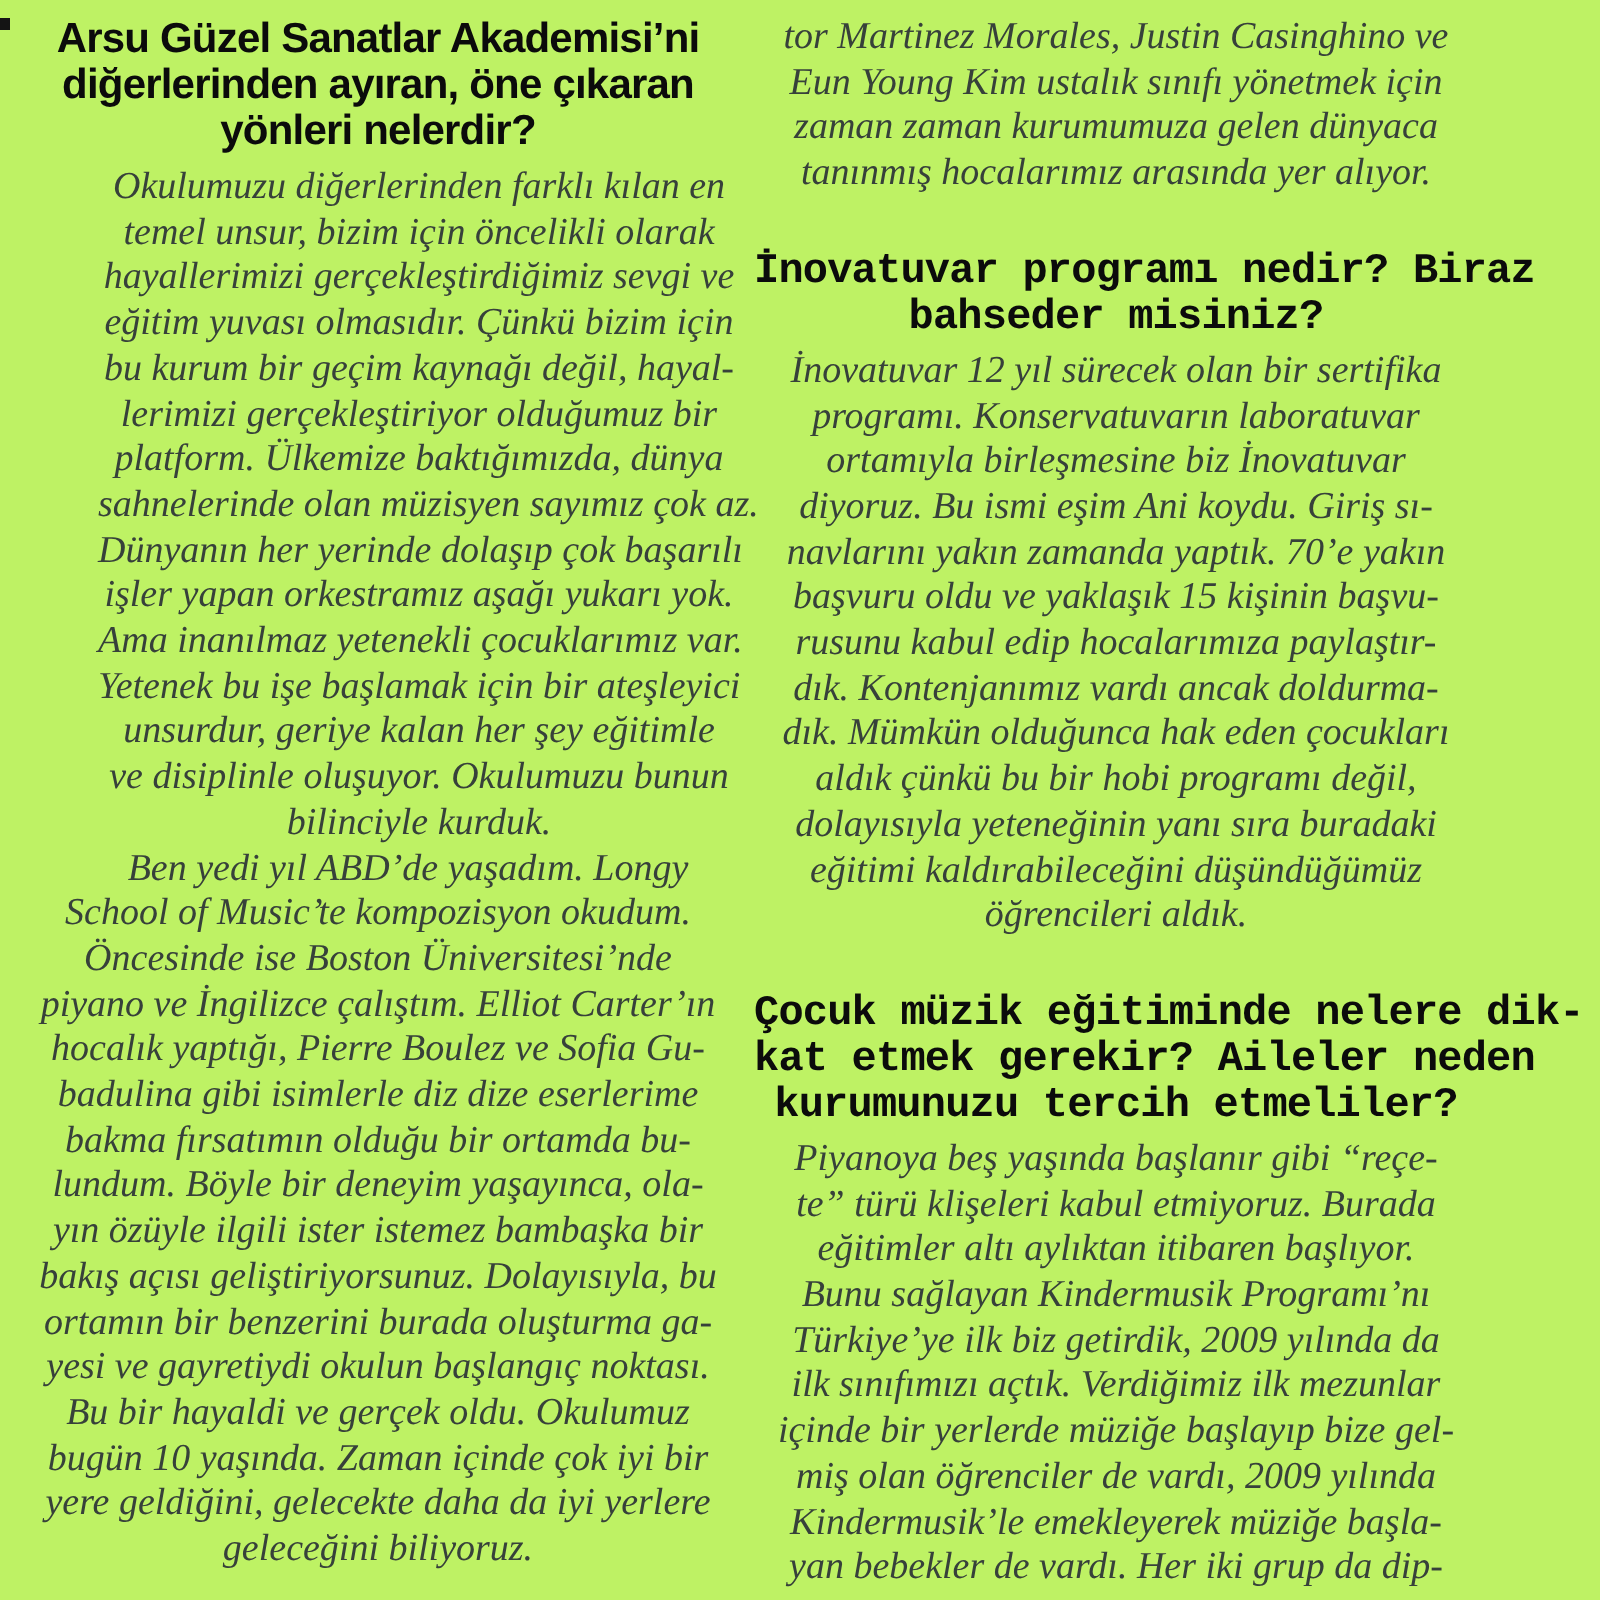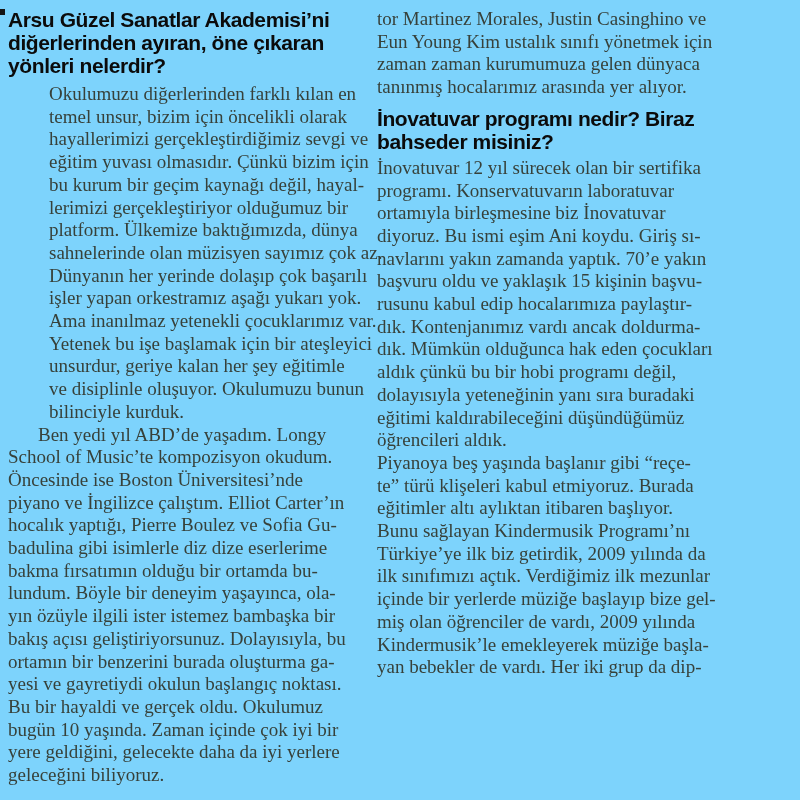--- a/index.html
+++ b/index.html
@@ -1,22 +1,23 @@
 <!DOCTYPE html>
 <html><head>
 <meta charset="utf-8">
 <style>
   html, body { margin: 0; padding: 0; background: #ffffff; }
   .page {
     position: relative;
     width: 800px;
     height: 800px;
-    background: #7dd3fc;
+    background: #bef264;
     overflow: hidden;
     font-family: "Liberation Serif", serif;
+    text-align: center;
   }
   .edge-mark {
     position: absolute;
     left: 0;
     top: 9px;
     width: 5px;
     height: 6px;
     background: #141414;
   }
   .columns {
@@ -37,24 +38,25 @@
     color: #0b0b0b;
     white-space: pre;
     margin: 0;
   }
   .body-text {
     font-size: 19px;
     line-height: 22.7px;
     color: #37413a;
     white-space: pre;
     margin: 0;
+    font-style: italic;
   }
   .after-head { margin-top: 6px; margin-left: 41px; }
   .indent-para { text-indent: 30px; }
-  .section-head { margin-top: 8px; margin-bottom: 4px; }
+  .section-head { margin-top: 26px; margin-bottom: 4px; font-family: Liberation Mono, monospace; }
 </style>
 </head>
 <body>
 
 <div class="page">
   <div class="edge-mark"></div>
   <div class="columns">
 
     <div class="col">
       <h2 class="qhead">Arsu Güzel Sanatlar Akademisi’ni
@@ -106,20 +108,23 @@
 diyoruz. Bu ismi eşim Ani koydu. Giriş sı-
 navlarını yakın zamanda yaptık. 70’e yakın
 başvuru oldu ve yaklaşık 15 kişinin başvu-
 rusunu kabul edip hocalarımıza paylaştır-
 dık. Kontenjanımız vardı ancak doldurma-
 dık. Mümkün olduğunca hak eden çocukları
 aldık çünkü bu bir hobi programı değil,
 dolayısıyla yeteneğinin yanı sıra buradaki
 eğitimi kaldırabileceğini düşündüğümüz
 öğrencileri aldık.</p>
+      <h2 class="qhead section-head">Çocuk müzik eğitiminde nelere dik-
+kat etmek gerekir? Aileler neden
+kurumunuzu tercih etmeliler?</h2>
       <p class="body-text">Piyanoya beş yaşında başlanır gibi “reçe-
 te” türü klişeleri kabul etmiyoruz. Burada
 eğitimler altı aylıktan itibaren başlıyor.
 Bunu sağlayan Kindermusik Programı’nı
 Türkiye’ye ilk biz getirdik, 2009 yılında da
 ilk sınıfımızı açtık. Verdiğimiz ilk mezunlar
 içinde bir yerlerde müziğe başlayıp bize gel-
 miş olan öğrenciler de vardı, 2009 yılında
 Kindermusik’le emekleyerek müziğe başla-
 yan bebekler de vardı. Her iki grup da dip-</p>

